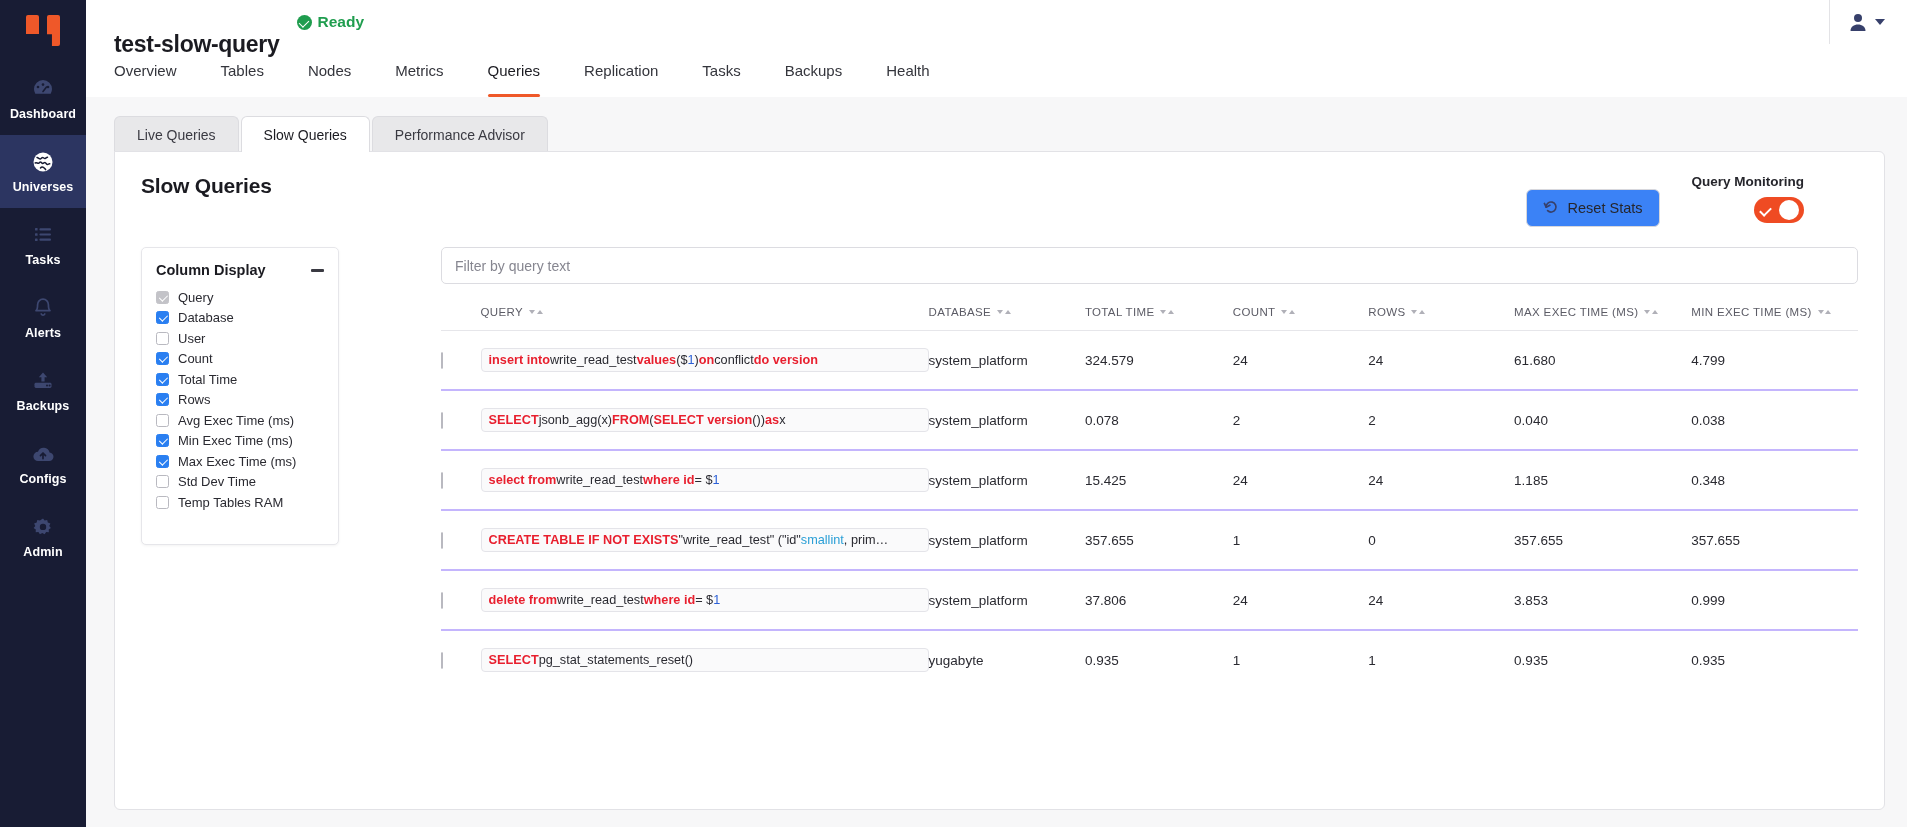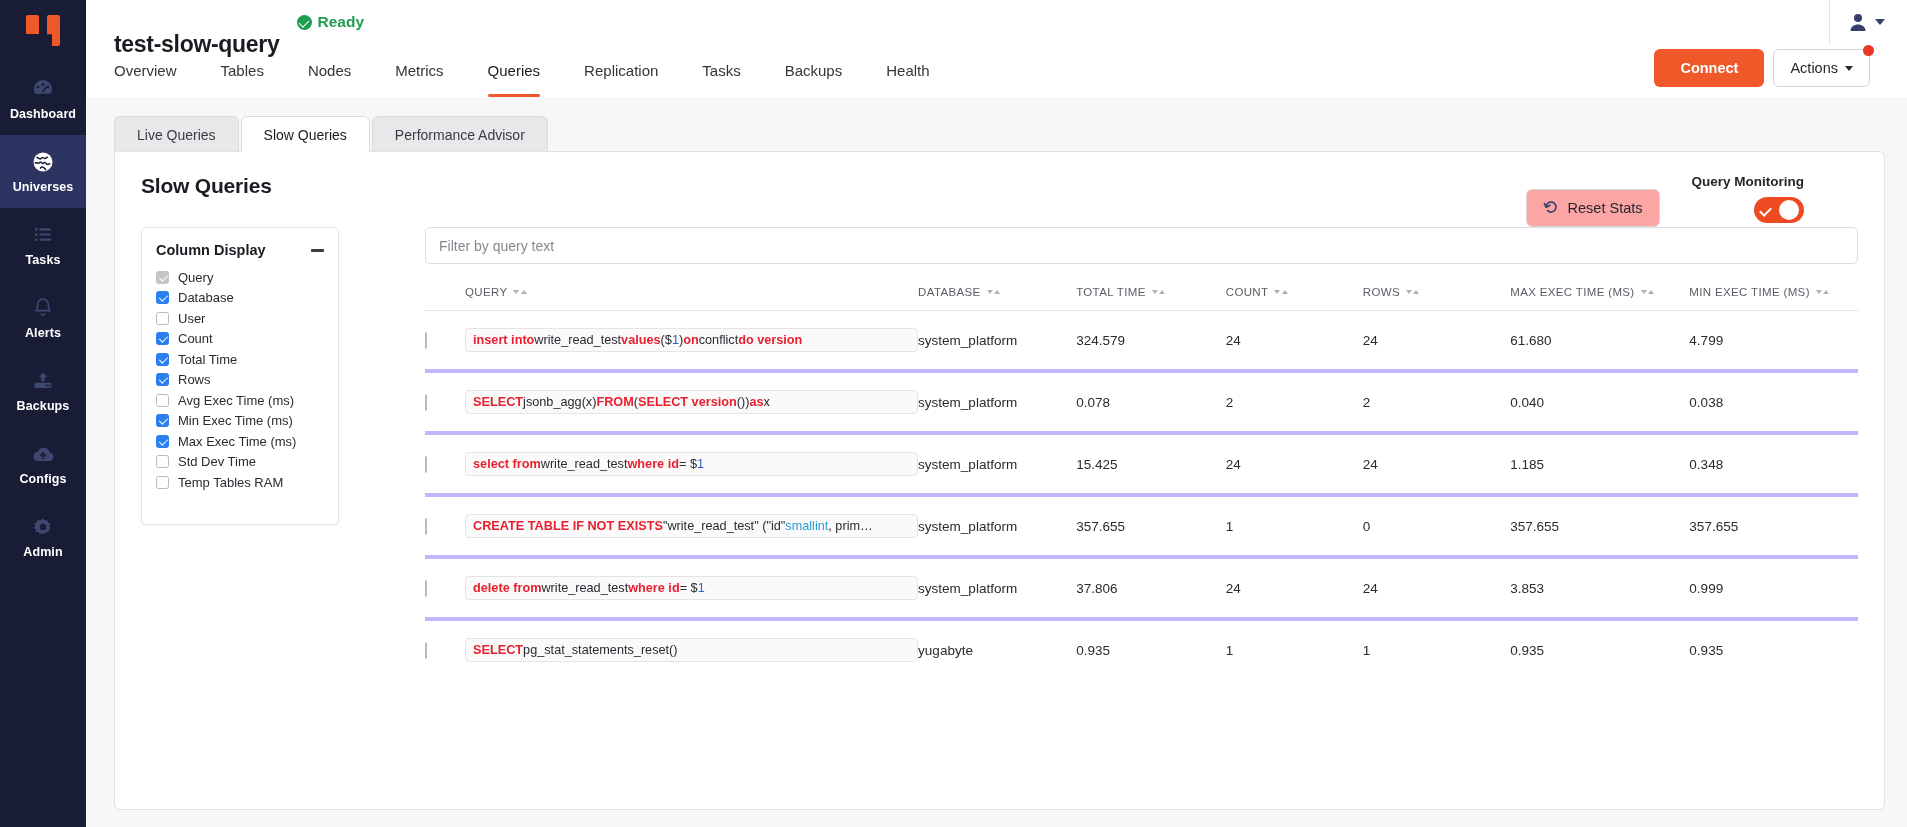--- a/index.html
+++ b/index.html
@@ -61,50 +61,50 @@
   
   .content { flex: 1; padding: 18px 22px 0 28px; overflow: hidden; background: #f7f7f8; }
   .subtabs { display: flex; gap: 2px; }
   .subtab { background: #e8e8ea; border: 1px solid #dcdce0; border-bottom: none; border-radius: 6px 6px 0 0; height: 36px; display: flex; align-items: center; padding: 0 22px; font-size: 14px; color: #3a3a42; cursor: pointer; position: relative; top: 1px; }
   .subtab.active { background: #fff; color: #1b1b21; border-color: #dcdce0; z-index: 2; }
 
   .panel { background: #fff; border: 1px solid #e2e2e6; border-radius: 0 6px 6px 6px; height: 659px; padding: 22px 26px 0 26px; position: relative; overflow: hidden; }
   .panel-head { display: flex; align-items: flex-start; }
   .panel-title { font-size: 21px; font-weight: 700; color: #1b1b21; letter-spacing: -.2px; }
   .panel-head-right { margin-left: auto; display: flex; align-items: flex-start; gap: 32px; padding-right: 54px; }
-  .btn-reset { background: #fca5a5; border: 1px solid #d7d7dc; border-radius: 6px; height: 38px; padding: 0 16px; display: flex; align-items: center; gap: 9px; font-size: 14.5px; color: #26262c; cursor: pointer; font-family: inherit; margin-top: 15px; }
+  .btn-reset { background: #3b82f6; border: 1px solid #d7d7dc; border-radius: 6px; height: 38px; padding: 0 16px; display: flex; align-items: center; gap: 9px; font-size: 14.5px; color: #26262c; cursor: pointer; font-family: inherit; margin-top: 15px; }
   .qm { display: flex; flex-direction: column; align-items: flex-end; gap: 8px; }
   .qm-label { font-size: 13.5px; font-weight: 700; color: #26262c; }
   .toggle { width: 50px; height: 26px; border-radius: 14px; background: #ef4b23; display: flex; align-items: center; justify-content: space-between; padding: 0 5px 0 7px; cursor: pointer; }
   .toggle .tchk { width: 12px; height: 9px; position: relative; }
   .toggle .tchk::after { content:""; position:absolute; left:1px; top:-1px; width:5px; height:9px; border:solid #fff; border-width:0 2px 2px 0; transform: rotate(45deg); }
   .toggle .knob { width: 20px; height: 20px; border-radius: 50%; background: #fff; }
 
-  .body-row { display: flex; gap: 0; margin-top: 0; }
+  .body-row { display: flex; gap: 16px; margin-top: 20px; }
   .colpanel { width: 198px; min-width: 198px; background: #fff; border: 1px solid #e6e6ea; border-radius: 5px; padding: 14px 14px 18px 14px; box-shadow: 0 1px 3px rgba(0,0,0,.05); height: 298px; }
   .colpanel-head { display: flex; align-items: center; margin-bottom: 9px; }
   .colpanel-title { font-size: 14.5px; font-weight: 700; color: #1b1b21; }
   .minus { margin-left: auto; width: 13px; height: 3px; background: #3a3a42; border-radius: 1px; cursor: pointer; }
   .cbrow { display: flex; align-items: center; gap: 9px; height: 20.5px; font-size: 13px; color: #2a2a31; }
   .cb { width: 13px; height: 13px; min-width:13px; border-radius: 2.5px; border: 1.5px solid #b9b9c0; background: #fff; position: relative; cursor: pointer; }
   .cb.on { background: #2a7ff1; border-color: #2a7ff1; }
   .cb.dis { background: #c3c3c8; border-color: #c3c3c8; }
   .cb.on::after, .cb.dis::after { content:""; position:absolute; left:3.8px; top:1px; width:3.6px; height:7px; border:solid #fff; border-width:0 1.8px 1.8px 0; transform: rotate(45deg); }
 
   .tablearea { flex: 1; padding-left: 86px; padding-right: 0; }
   .filterbox { width: 100%; height: 37px; border: 1px solid #dcdce1; border-radius: 5px; padding: 0 13px; font-size: 14px; color: #2a2a31; font-family: inherit; outline: none; background: #fff; }
   .filterbox::placeholder { color: #868690; }
 
   table.q { width: 100%; border-collapse: collapse; margin-top: 22px; table-layout: fixed; }
   table.q th { text-align: left; font-size: 11.5px; font-weight: 400; color: #5c5c66; letter-spacing: .35px; padding: 0 0 12px 0; white-space: nowrap; border-bottom: 1px solid #e6e6ea; }
   .thwrap { display: inline-flex; align-items: center; gap: 6px; cursor: pointer; }
   .sorticons { display: inline-flex; gap: 1.5px; align-items: center; }
   .tri-d { width:0;height:0;border-left:3.5px solid transparent;border-right:3.5px solid transparent;border-top:4.5px solid #b0b0b8; }
   .tri-u { width:0;height:0;border-left:3.5px solid transparent;border-right:3.5px solid transparent;border-bottom:4.5px solid #b0b0b8; }
-  table.q td { padding: 17px 0; border-bottom: 4px solid #c4b5fd; font-size: 13.5px; color: #2a2a31; vertical-align: middle; }
+  table.q td { padding: 17px 0; border-bottom: 2px solid #c4b5fd; font-size: 13.5px; color: #2a2a31; vertical-align: middle; }
   table.q tr:last-child td { border-bottom: none; }
   .c-check { width: 38px; }
   .rowcb { width: 13px; height: 13px; border: 1.5px solid #b9b9c0; border-radius: 2.5px; background: #fff; cursor: pointer; }
   .qcell { padding-right: 12px; }
   .qbox { border: 1px solid #e4e4e9; background: #fafafb; border-radius: 4px; height: 24px; display: flex; align-items: center; padding: 0 7px; font-size: 12.7px; white-space: nowrap; overflow: hidden; font-family: "Liberation Sans", sans-serif; cursor: pointer; }
   .kw { color: #e81f2e; font-weight: 700; }
   .pl { color: #2a5fd6; }
   .ty { color: #2a9fd6; }
   .pln { color: #2a2a31; }
 
@@ -233,28 +233,20 @@
             <div class="navtab">Overview</div>
             <div class="navtab">Tables</div>
             <div class="navtab">Nodes</div>
             <div class="navtab">Metrics</div>
             <div class="navtab active">Queries</div>
             <div class="navtab">Replication</div>
             <div class="navtab">Tasks</div>
             <div class="navtab">Backups</div>
             <div class="navtab">Health</div>
           </div>
-        <div class="topbar-actions">
-          <button class="btn-connect">Connect</button>
-          <button class="btn-actions">
-            <span>Actions</span>
-            <span class="cr"></span>
-            <span class="redbadge"></span>
-          </button>
-        </div>
       </div>
     </header>
 
     <div class="content">
       <div class="subtabs" id="subtabs">
           <div class="subtab">Live Queries</div>
           <div class="subtab active">Slow Queries</div>
           <div class="subtab">Performance Advisor</div>
         </div>
 

